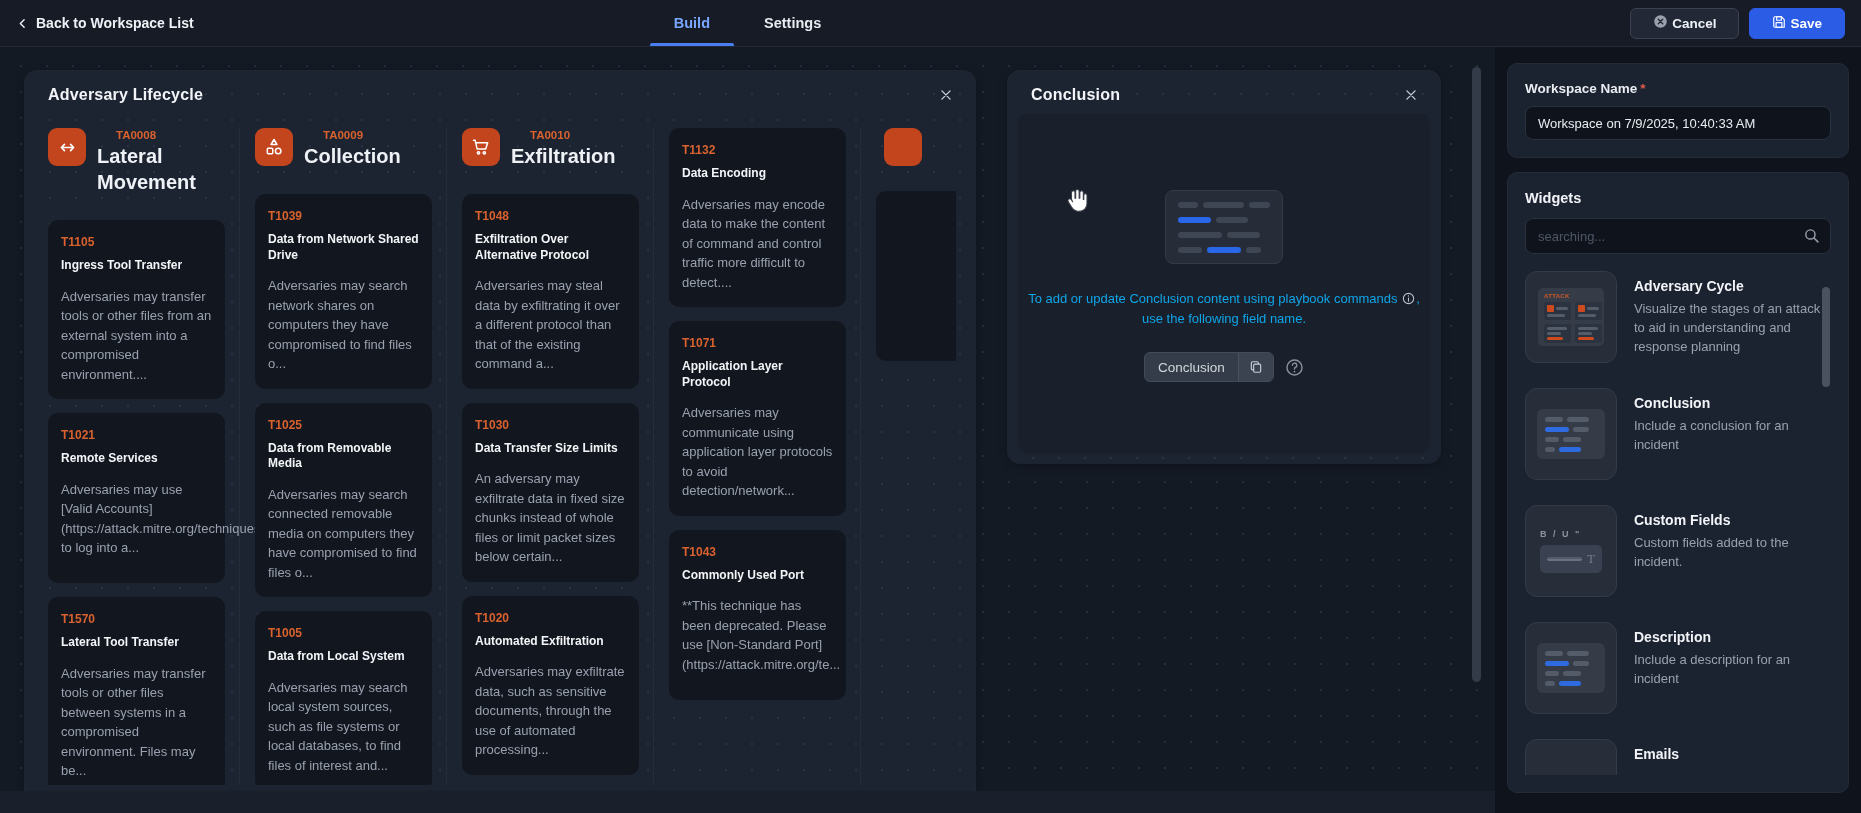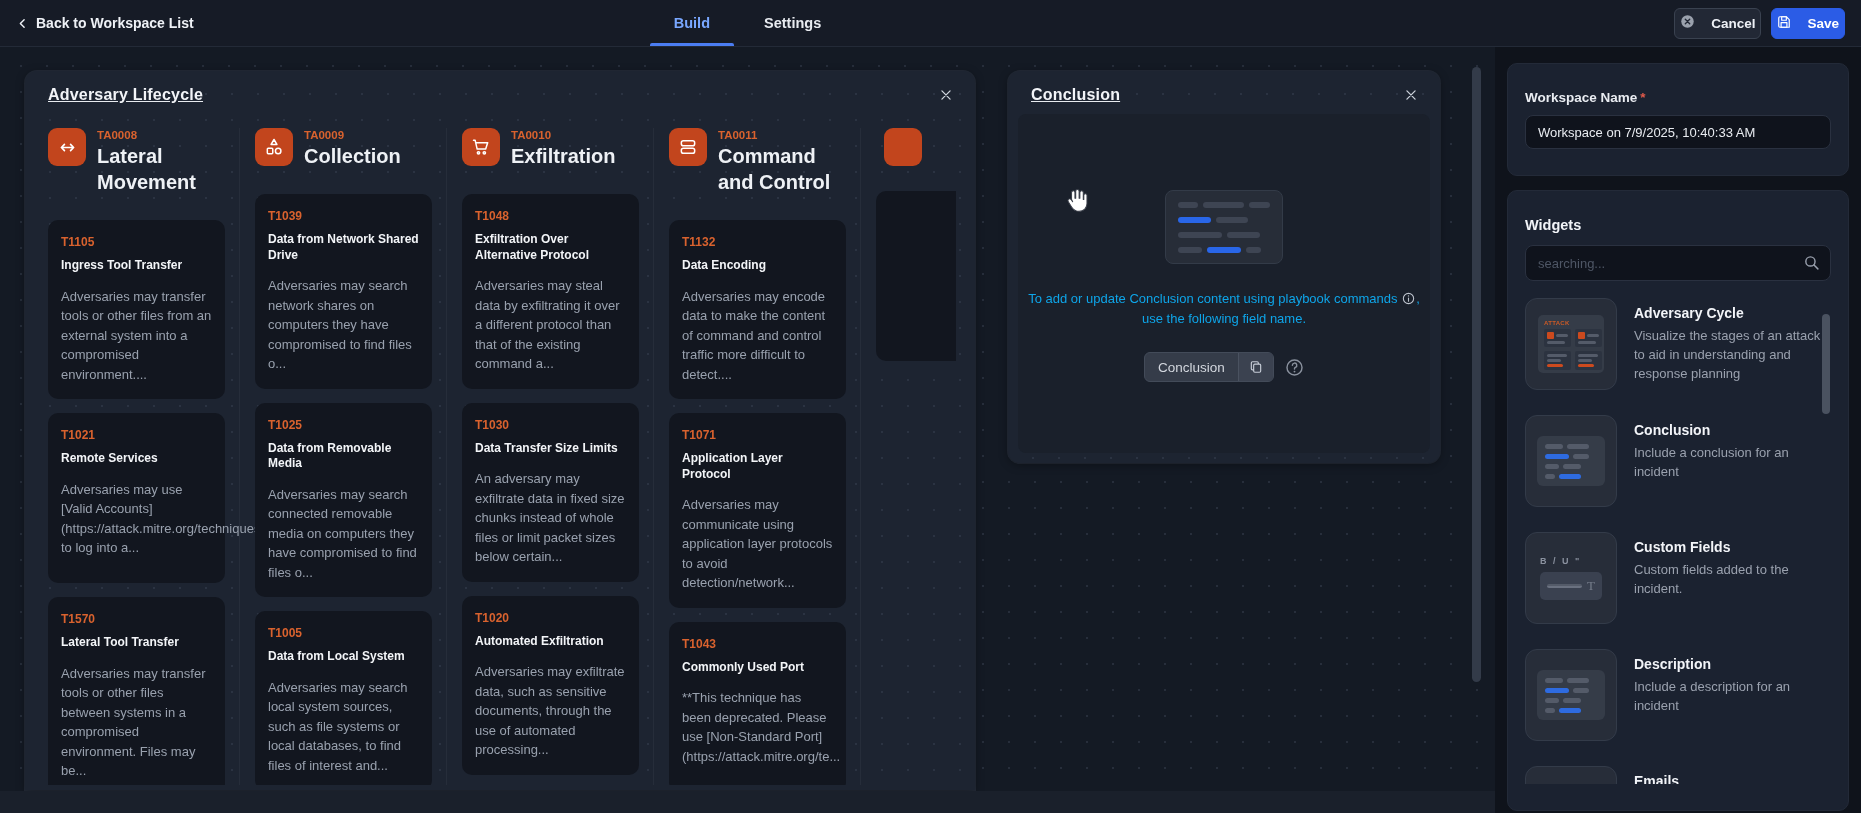--- a/index.html
+++ b/index.html
@@ -16,53 +16,53 @@
     display:flex; align-items:center; padding:0 16px; position:relative; z-index:5;
   }
   .back{ display:flex; align-items:center; gap:7px; font-size:14px; font-weight:600; color:#eef1f6; cursor:default;}
   .back svg{ display:block; }
   .tabs{ position:absolute; left:0; right:366px; margin:auto; width:max-content; height:100%;
     display:flex; gap:46px; align-items:stretch;}
   .tab{ display:flex; align-items:center; font-size:14.5px; font-weight:600; color:#e8ebf0; position:relative; padding:0 4px;}
   .tab.active{ color:#79a7ff; }
   .tab.active::after{ content:""; position:absolute; left:-20px; right:-20px; bottom:0; height:3px; background:#4b7df2; border-radius:2px 2px 0 0;}
   .actions{ margin-left:auto; display:flex; gap:10px; }
-  .btn{ height:31px; display:flex; align-items:center; gap:16px; padding:0 5px; border-radius:6px; font-size:13.5px; font-weight:600;}
+  .btn{ height:31px; display:flex; align-items:center; gap:4px; padding:0 22px; border-radius:6px; font-size:13.5px; font-weight:600;}
   .btn-cancel{ background:#222835; border:1px solid #3a4250; color:#eef1f6;}
   .btn-save{ background:#2b5ce6; border:1px solid #2b5ce6; color:#ffffff;}
 
   
   .main{ display:flex; height:766px; }
   .canvas{
     position:relative; width:1495px; flex:none;
     background-color:#141a24;
     background-image:radial-gradient(circle,#272e3b 1.2px, transparent 1.4px);
     background-size:26px 26px; background-position:8px 6px;
   }
   .canvas-bottom-strip{ position:absolute; left:0; right:0; bottom:0; height:22px; background:#1a202b; }
 
   .panel{
     position:absolute; top:24px;
     background-color:#1d2431;
     background-image:radial-gradient(circle,#2b3342 1.2px, transparent 1.4px);
     background-size:26px 26px; background-position:12px 10px;
     border-radius:12px; box-shadow:0 2px 10px rgba(0,0,0,.35), 0 0 0 1px #242b38;
   }
-  .panel-header{ display:flex; align-items:center; justify-content:space-between; padding:15px 20px 8px 23px;text-decoration:underline;}
+  .panel-header{ display:flex; align-items:center; justify-content:space-between; padding:15px 20px 8px 23px;}
   .panel-title{ font-size:16px; font-weight:700; color:#f2f4f8; letter-spacing:.2px;}
   .close-btn{ width:18px; height:18px; display:flex; align-items:center; justify-content:center; color:#cdd3dc;}
 
   
   .panel.lifecycle{ left:25px; width:950px; height:719px; overflow:hidden; border-bottom-left-radius:0; border-bottom-right-radius:0;}
   .columns{ display:flex; padding:16px 0 0 23px; height:calc(100% - 46px); overflow:hidden;}
   .tcolumn{ width:192px; flex:none; padding-right:14px; margin-right:15px; border-right:1px solid #262d3a;}
   .tcolumn.partial{ width:80px; border-right:none; margin-right:0; padding-right:0;}
   .tcol-header{ display:flex; gap:11px; align-items:flex-start; margin-bottom:25px; min-height:38px;}
   .ticon{ width:38px; height:38px; flex:none; border-radius:9px; background:#c2451d; display:flex; align-items:center; justify-content:center;}
-  .tcol-id{ font-size:11.5px; font-weight:600; color:#d9622e; display:block; margin-top:1px;}
+  .tcol-id{ font-size:11.5px; font-weight:600; color:#d9622e; display:block; margin-top:1px;margin-left:19px;}
   .tcol-name{ font-size:20px; font-weight:600; color:#eef1f5; line-height:1.3; display:block; margin-top:2px;}
   .tcard{ background:#12161f; border-radius:10px; padding:15px 13px; margin-bottom:14px; min-height:170px;}
   .tcard-id{ color:#d9622e; font-size:12px; font-weight:600; margin-bottom:9px;}
   .tcard-title{ color:#f3f5f8; font-size:12px; font-weight:700; line-height:1.3; margin-bottom:13px;}
   .tcard-desc{ color:#99a1ae; font-size:13px; line-height:1.5;}
   .tcolumn.partial .tcard{ width:80px; border-radius:10px 0 0 10px;}
   .tcolumn.partial .ticon{ margin-left:8px; }
 
   
   .panel.conclusion{ left:1008px; width:432px; height:392px; display:flex; flex-direction:column;}
@@ -85,21 +85,21 @@
 
   
   .canvas-scrollbar{ position:absolute; top:12px; bottom:30px; right:14px; width:9px;}
   .canvas-scrollbar .thumb{ position:absolute; top:8px; width:9px; height:615px; background:#333b49; border-radius:5px;}
 
   
   .cursor{ position:absolute; left:1062px; top:140px; z-index:40; pointer-events:none;}
 
   
   .sidebar{ width:366px; flex:none; padding:16px 12px 0 12px; background:#0f131b;}
-  .side-card{ background:#1b2230; border:1px solid #232a38; border-radius:10px; padding:26px 17px; margin-bottom:14px;}
+  .side-card{ background:#1b2230; border:1px solid #232a38; border-radius:10px; padding:17px 17px; margin-bottom:14px;}
   .ws-label-row{ font-size:13.5px; font-weight:600; color:#e9ecf1;}
   .req{ color:#e05a4a; margin-left:3px;}
   .text-input{
     width:100%; height:34px; margin-top:10px; background:#0f131c; border:1px solid #2a3140; border-radius:8px;
     color:#e9ecf1; font-size:13px; padding:0 12px; font-family:"Liberation Sans",sans-serif; outline:none;
   }
   .side-card.widgets{ height:621px; display:flex; flex-direction:column; overflow:hidden;}
   .widgets-title{ font-size:14.5px; font-weight:700; color:#f2f4f8;}
   .search-wrap{ position:relative; margin-top:12px;}
   .search-wrap .text-input{ margin-top:0; height:36px; padding-right:34px;}
@@ -268,32 +268,20 @@
               <div class="tcard-title">Data Transfer Size Limits</div>
               <div class="tcard-desc">An adversary may exfiltrate data in fixed size chunks instead of whole files or limit packet sizes below certain...</div>
             </div>
             <div class="tcard">
               <div class="tcard-id">T1020</div>
               <div class="tcard-title">Automated Exfiltration</div>
               <div class="tcard-desc">Adversaries may exfiltrate data, such as sensitive documents, through the use of automated processing...</div>
             </div>
           </div>
           <div class="tcolumn">
-            <div class="tcol-header">
-              <div class="ticon">
-                <svg width="20" height="20" viewBox="0 0 24 24" fill="none" stroke="#fff" stroke-width="1.8" stroke-linejoin="round">
-                  <rect x="4" y="4.5" width="16" height="6" rx="2.5"></rect>
-                  <rect x="4" y="13.5" width="16" height="6" rx="2.5"></rect>
-                </svg>
-              </div>
-              <div>
-                <span class="tcol-id">TA0011</span>
-                <span class="tcol-name">Command and Control</span>
-              </div>
-            </div>
             <div class="tcard">
               <div class="tcard-id">T1132</div>
               <div class="tcard-title">Data Encoding</div>
               <div class="tcard-desc">Adversaries may encode data to make the content of command and control traffic more difficult to detect....</div>
             </div>
             <div class="tcard">
               <div class="tcard-id">T1071</div>
               <div class="tcard-title">Application Layer Protocol</div>
               <div class="tcard-desc">Adversaries may communicate using application layer protocols to avoid detection/network...</div>
             </div>

